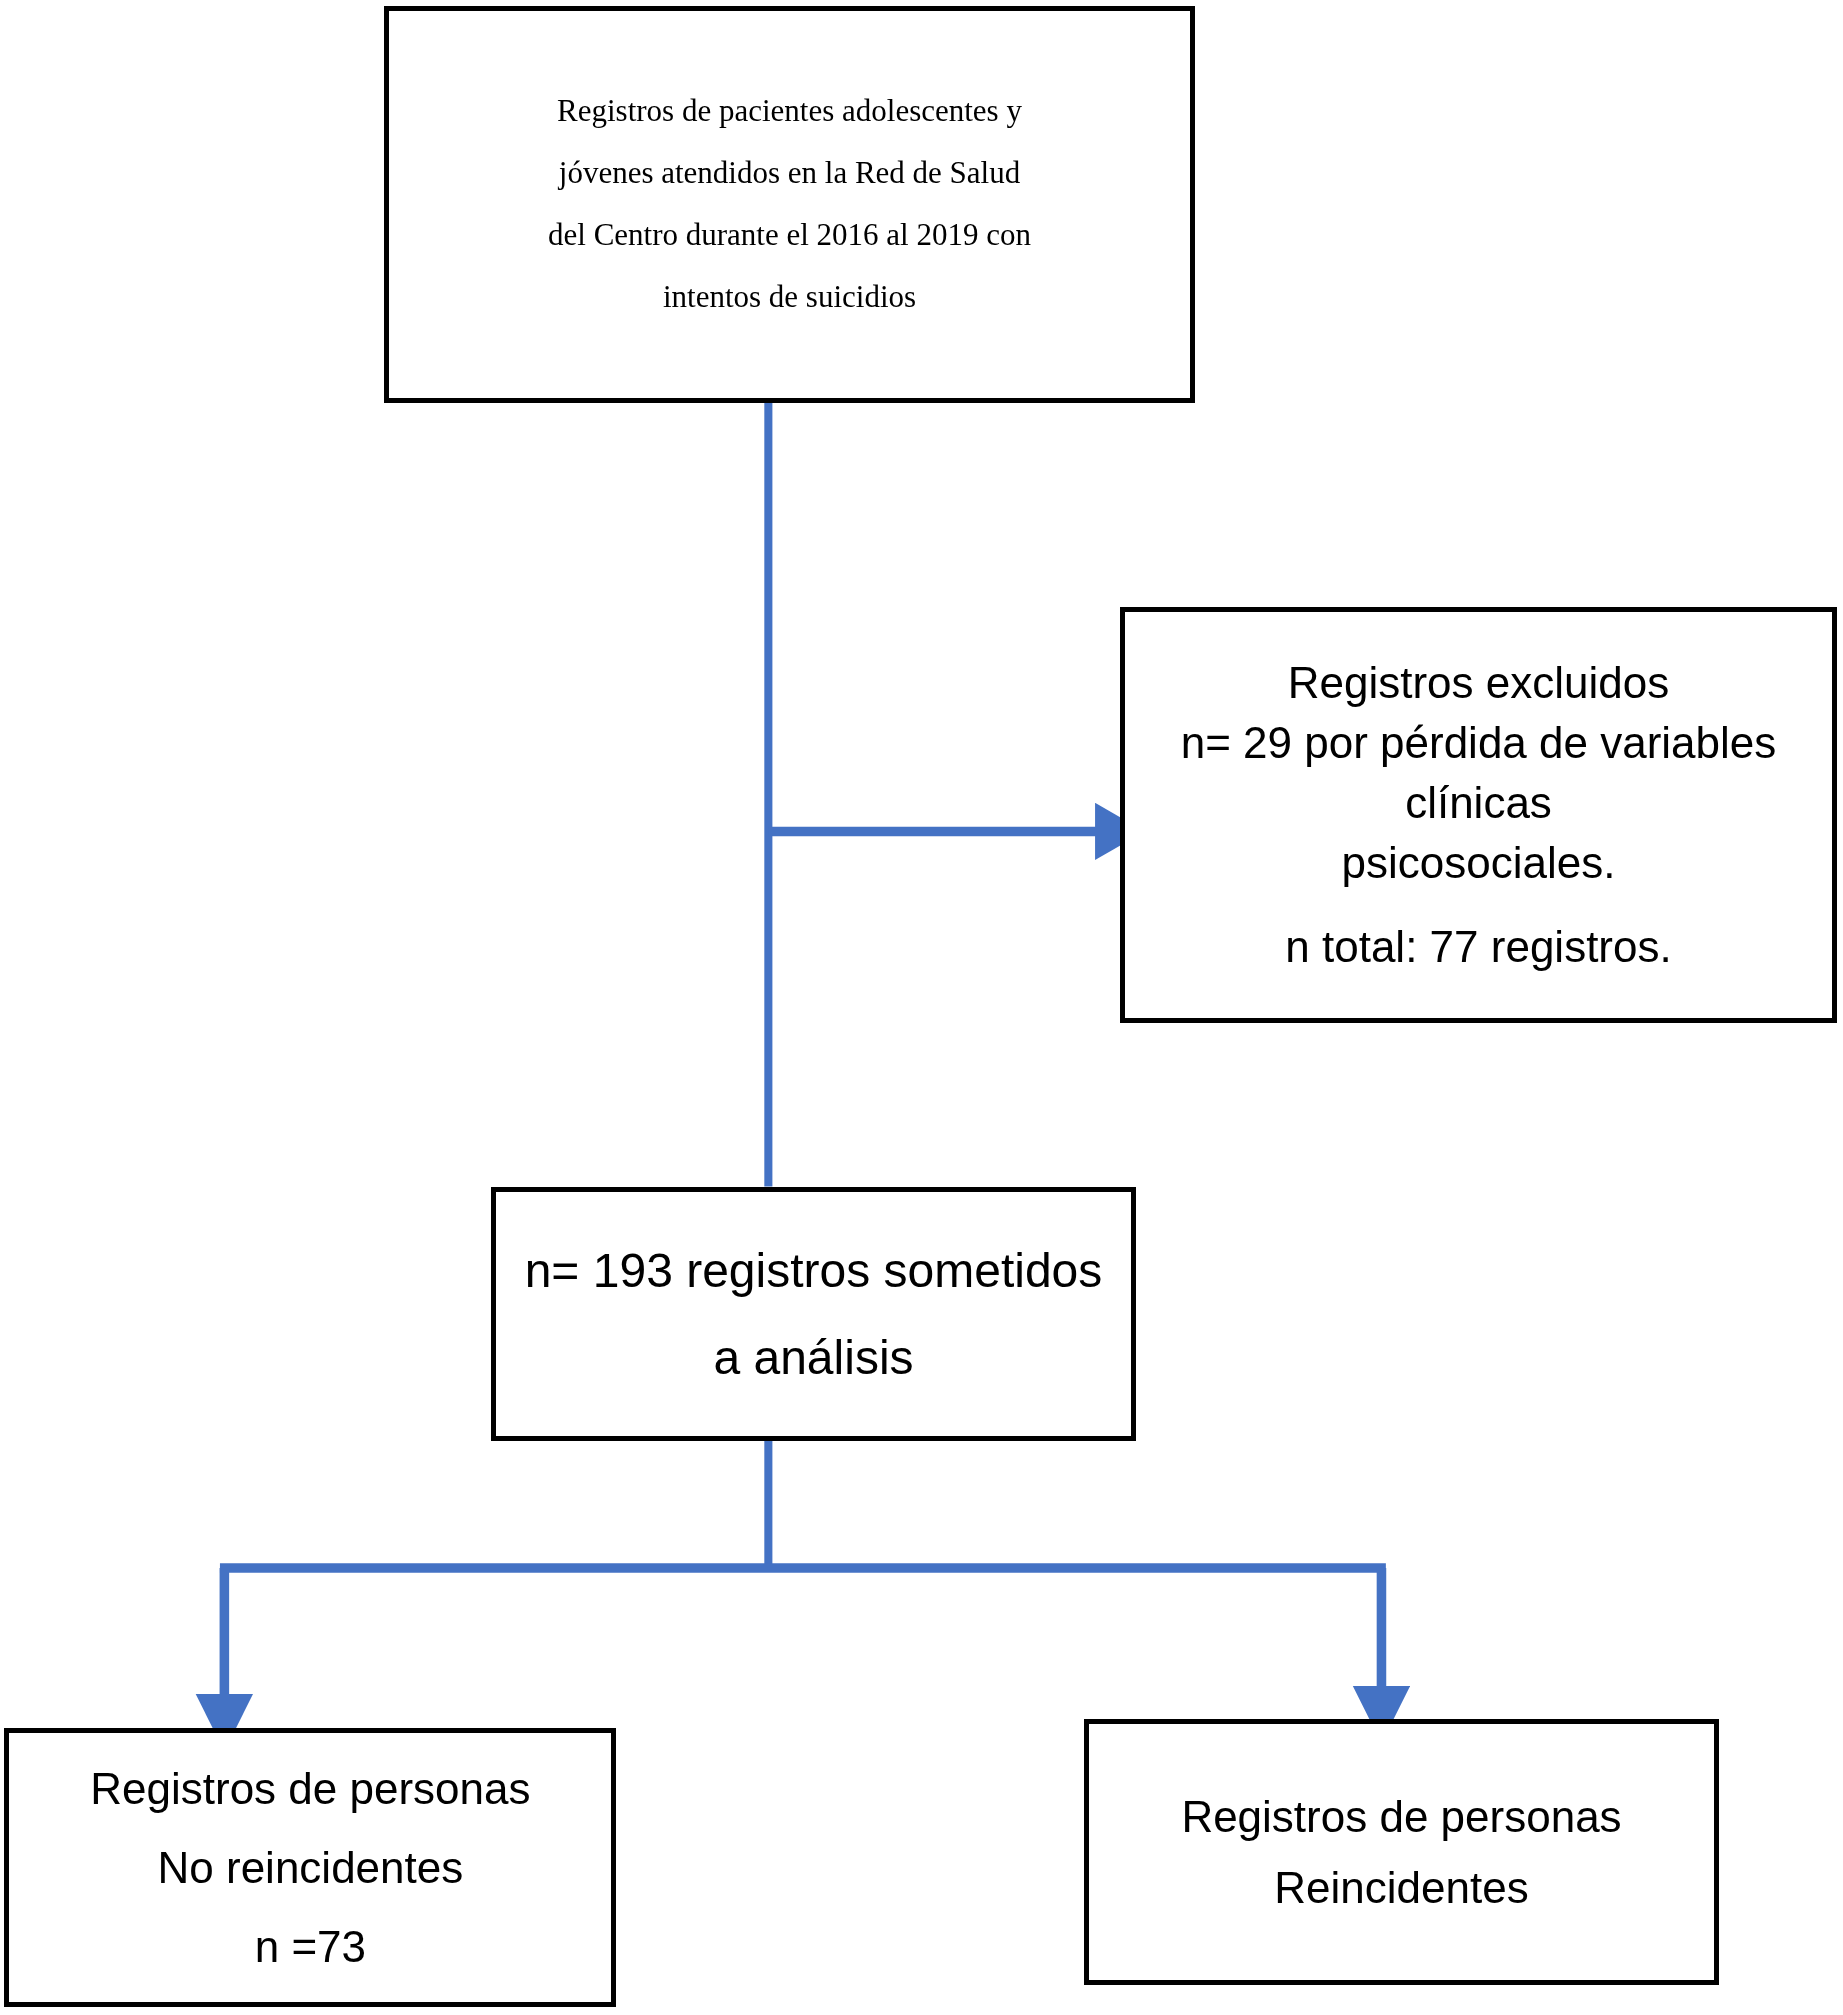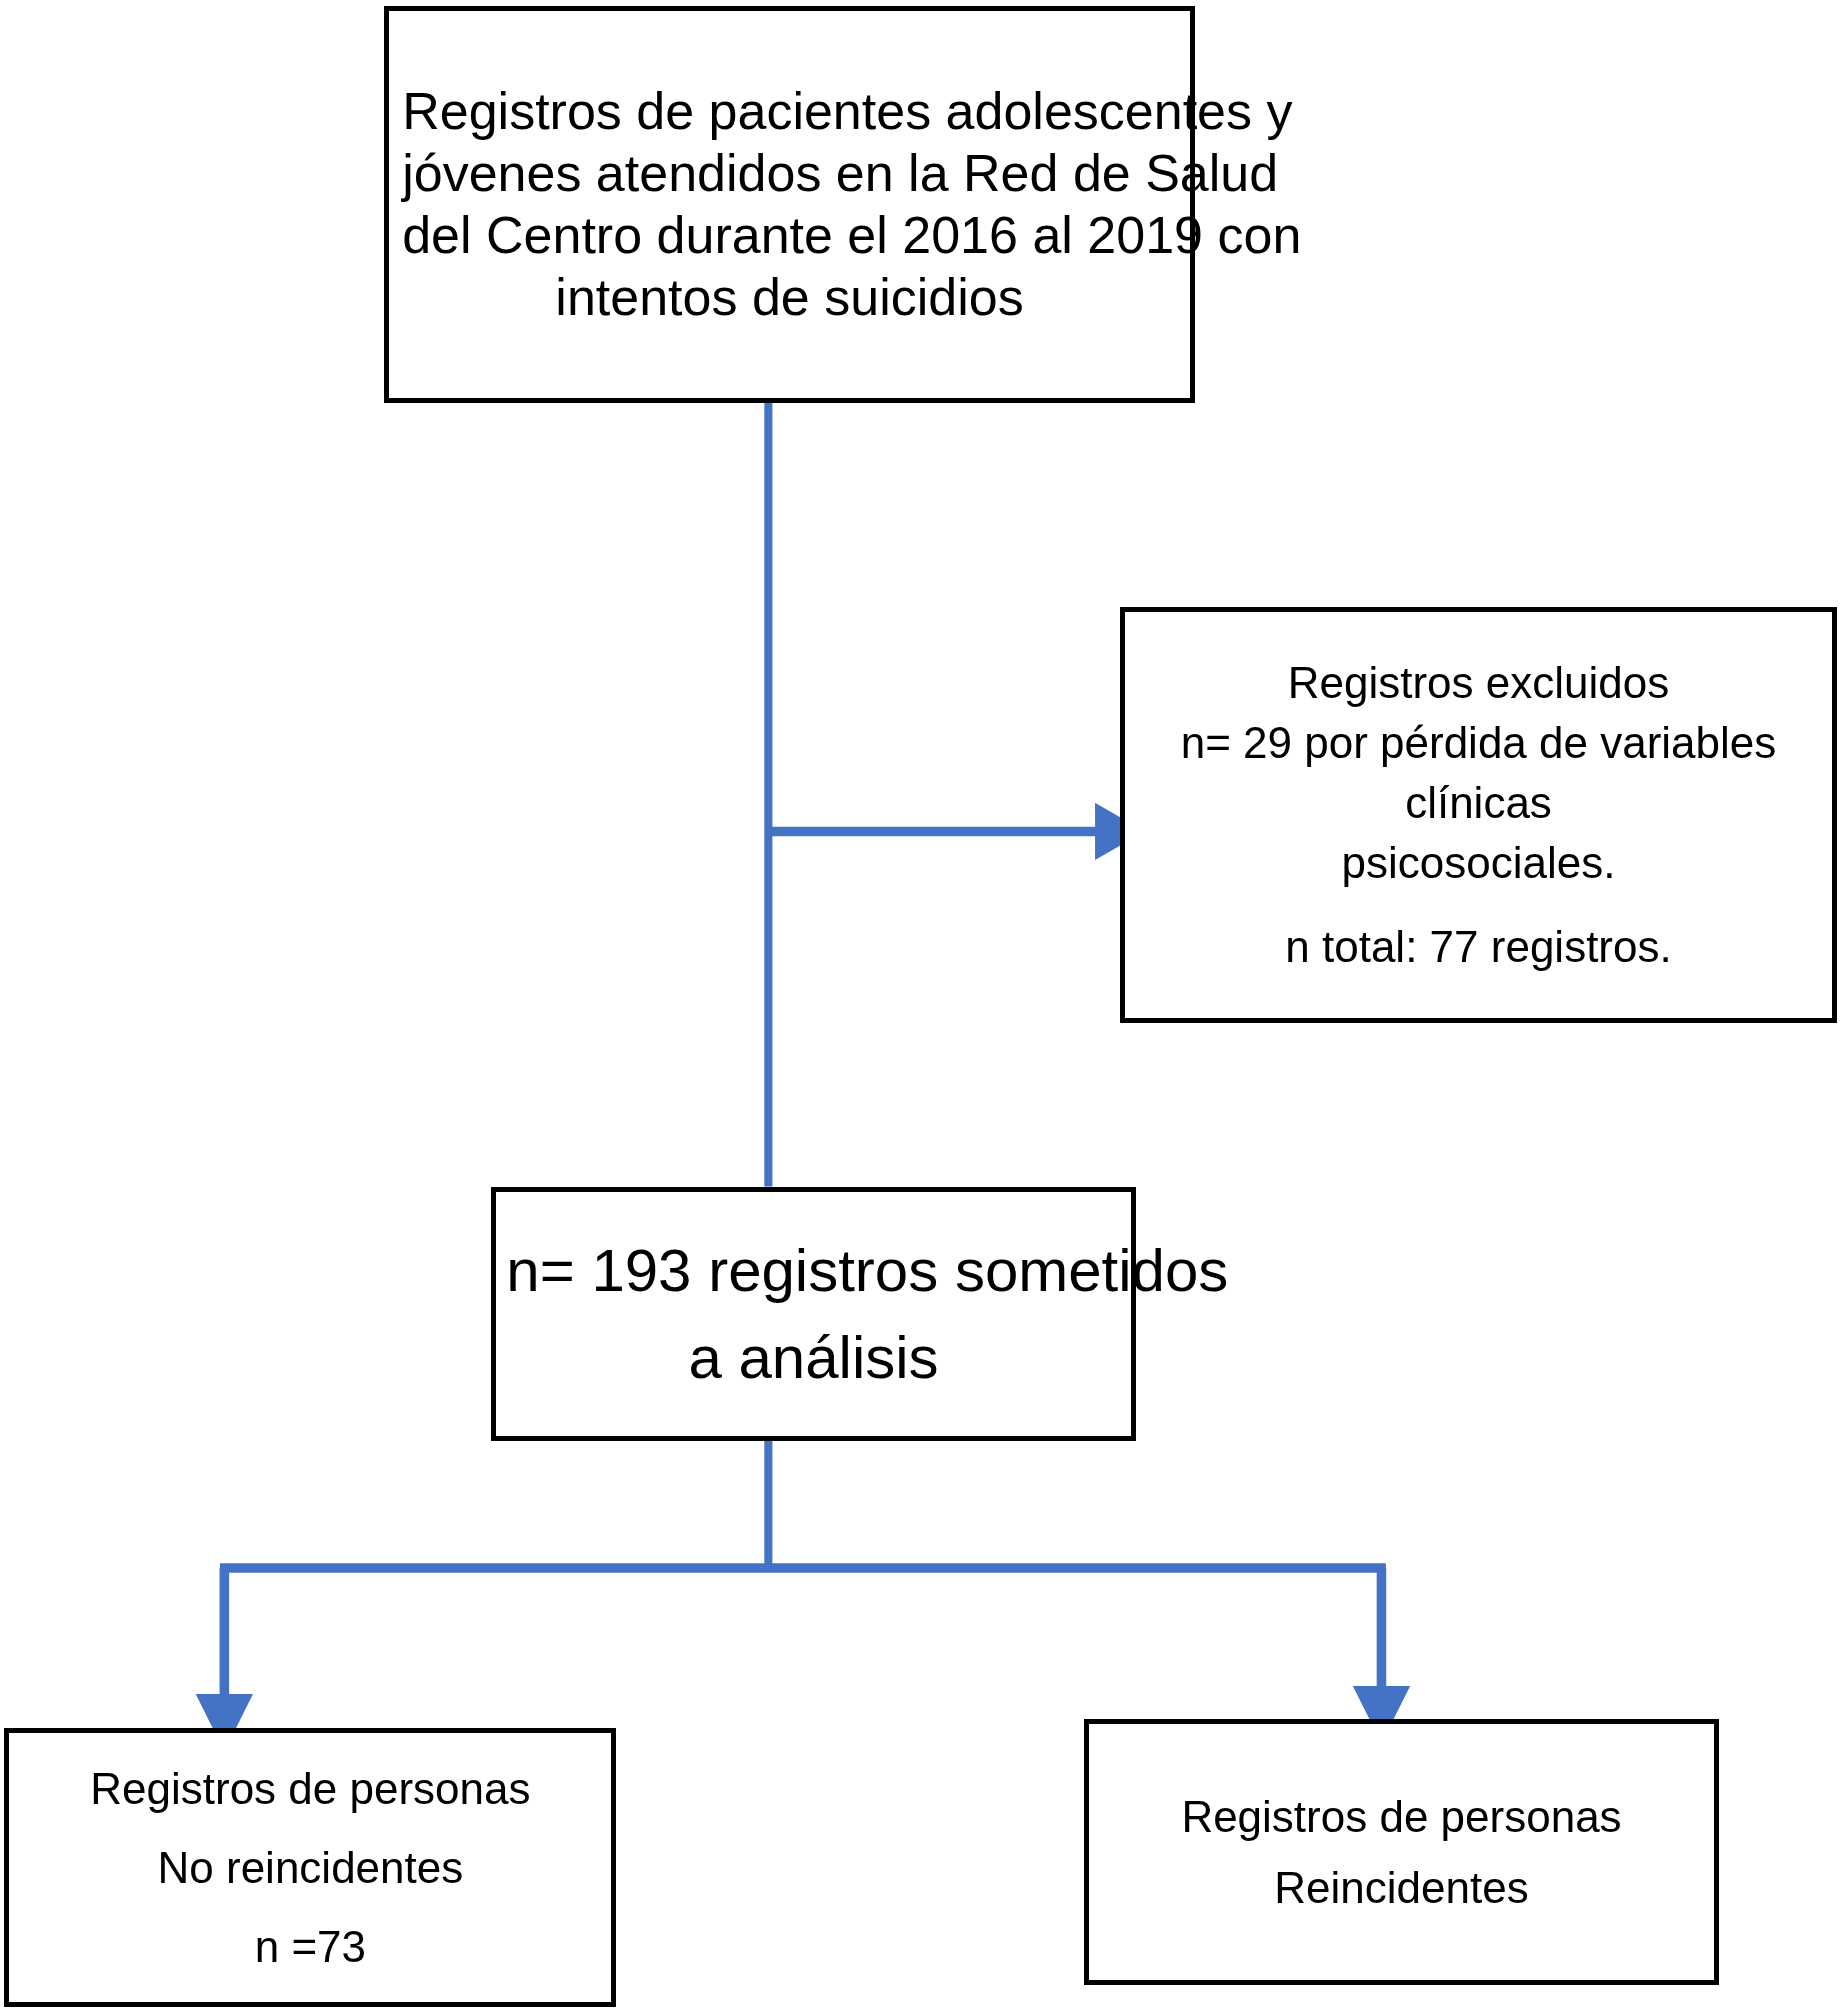--- a/index.html
+++ b/index.html
@@ -36,22 +36,23 @@
   }
   
   #node-source {
     left: 384px;
     top: 5.9px;
     width: 811px;
     height: 397px;
     padding: 7.4px 13.2px;
   }
   #node-source .line {
-    font-size: 52px;
+    font-size: 31px;
     line-height: 62px;
+    font-family: Liberation Serif, serif;
   }
   #node-source .spaced {
     margin-top: 31px;
   }
   
   #node-excluded {
     left: 1120px;
     top: 607px;
     width: 717px;
     height: 416px;
@@ -68,21 +69,21 @@
   }
   
   #node-analysed {
     left: 491px;
     top: 1187px;
     width: 645px;
     height: 254px;
     padding: 4.4px 10.3px;
   }
   #node-analysed .line {
-    font-size: 60px;
+    font-size: 48px;
     line-height: 60px;
   }
   #node-analysed .spaced {
     margin-top: 27px;
   }
   
   #node-nonrepeat {
     left: 4.4px;
     top: 1728px;
     width: 612px;

